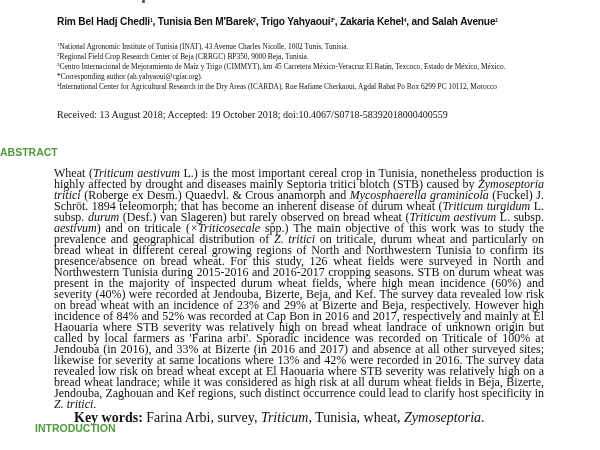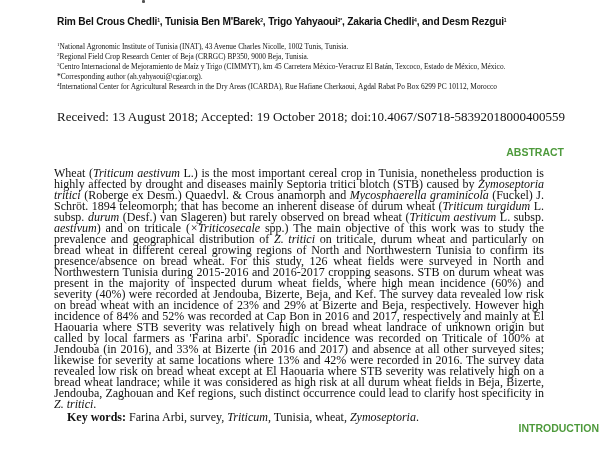--- a/index.html
+++ b/index.html
@@ -1,38 +1,38 @@
 <!DOCTYPE html>
 <html><head>
 <meta charset="utf-8">
 <style>
   html, body { margin:0; padding:0; background:#fff; }
   body { width:600px; height:450px; overflow:hidden; position:relative; font-family:"Liberation Serif", serif; color:#111; }
   .authors { position:absolute; left:57px; top:16px; font-family:"Liberation Sans", sans-serif; font-weight:bold; font-size:10.2px; letter-spacing:-0.2px; white-space:nowrap; }
   .affil { position:absolute; left:57px; top:42px; width:480px; font-size:7.4px; line-height:10px; }
   .affil p { margin:0; }
   sup { font-size:5px; vertical-align:3px; line-height:0; }
-  .received { position:absolute; left:57px; top:109px; font-size:13px; white-space:nowrap; }
-  .section-title { position:absolute; left:0; width:564px; text-align:right; font-family:"Liberation Sans", sans-serif; font-weight:bold; font-size:10.5px; color:#4e9a3c; }
+  .received { position:absolute; left:57px; top:109px; font-size:10px; white-space:nowrap; }
+  .section-title { position:absolute; left:0; width:564px; text-align:left; font-family:"Liberation Sans", sans-serif; font-weight:bold; font-size:10.5px; color:#4e9a3c; }
   .abstract-h { top:146px; }
   .intro-h { top:422px;padding-left:35px; }
   .abstract-body { position:absolute; left:54px; top:168px; width:490px; font-size:12px; line-height:11px; text-align:justify; }
-  .keywords { position:absolute; left:67px; top:410px; font-size:12px; white-space:nowrap; }
+  .keywords { position:absolute; left:74px; top:410px; font-size:14px; white-space:nowrap; }
   .keywords b { font-weight:bold; }
   .page-top { position:absolute; left:57px; top:0; width:260px; height:4px; }
   .page-top span { position:absolute; left:85px; top:0; width:3px; height:3px; background:#555; border-radius:1px; }
 </style>
 </head>
 <body>
 
 <div class="page-top">
     <span></span>
   </div>
 
-<div class="authors" id="authors"><span>Rim Bel Crous Chedli</span><sup>1</sup>, <span>Tunisia Ben M'Barek</span><sup>2</sup>, <span>Trigo Yahyaoui</span><sup>3*</sup>, <span>Zakaria Chedli</span><sup>4</sup>, and <span>Desm Rezgui</span><sup>1</sup></div>
+<div class="authors" id="authors"><span>Rim Bel Hadj Chedli</span><sup>1</sup>, <span>Tunisia Ben M'Barek</span><sup>2</sup>, <span>Trigo Yahyaoui</span><sup>3*</sup>, <span>Zakaria Kehel</span><sup>4</sup>, and <span>Salah Avenue</span><sup>1</sup></div>
 
 <div class="affil" id="affil">
     <p><sup>1</sup>National Agronomic Institute of Tunisia (INAT), 43 Avenue Charles Nicolle, 1002 Tunis, Tunisia.</p>
     <p><sup>2</sup>Regional Field Crop Research Center of Beja (CRRGC) BP350, 9000 Beja, Tunisia.</p>
     <p><sup>3</sup>Centro Internacional de Mejoramiento de Maíz y Trigo (CIMMYT), km 45 Carretera México-Veracruz El Batán, Texcoco, Estado de México, México. *Corresponding author (ah.yahyaoui@cgiar.org).</p>
     <p><sup>4</sup>International Center for Agricultural Research in the Dry Areas (ICARDA), Rue Hafiane Cherkaoui, Agdal Rabat Po Box 6299 PC 10112, Morocco</p>
   </div>
 
 <div class="received">Received: 13 August 2018; Accepted: 19 October 2018; doi:10.4067/S0718-58392018000400559</div>
 

